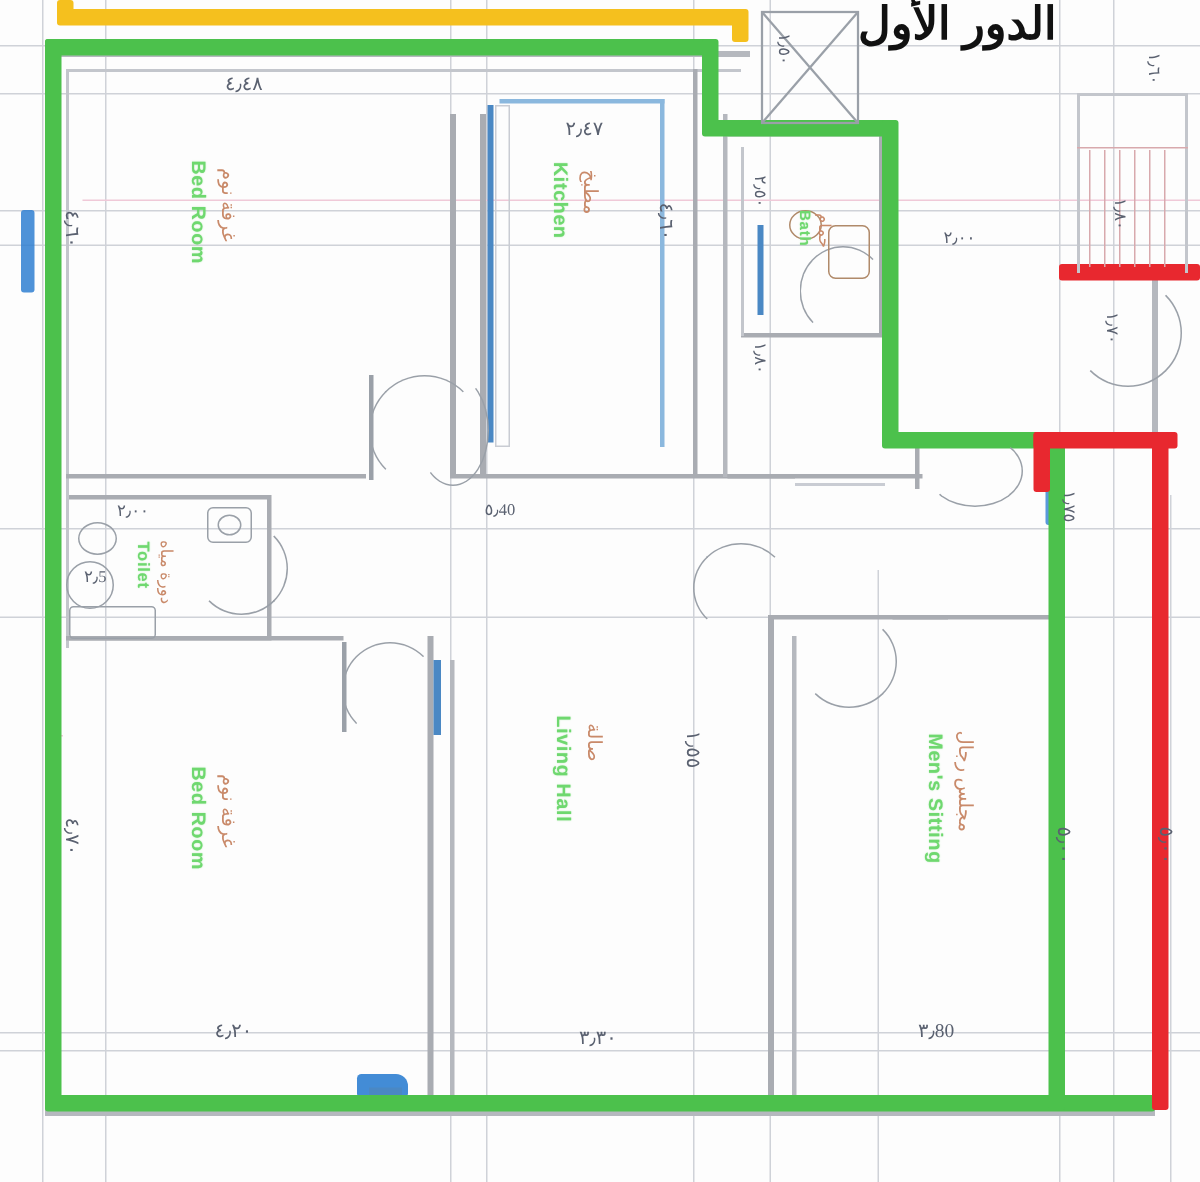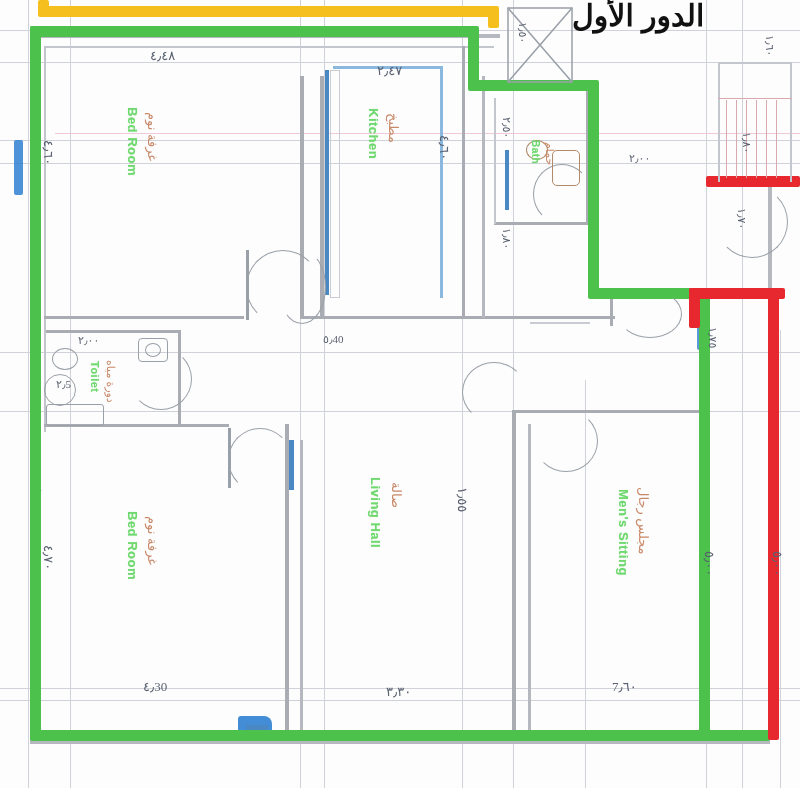--- a/index.html
+++ b/index.html
@@ -213,21 +213,21 @@
   <div class="lbl-en rot90" style="left:140px;top:511px;">Bed Room</div>
   <div class="lbl-ar rot90" style="left:160px;top:516px;">غرفة نوم</div>
 
   <div class="lbl-en rot90" style="left:383px;top:477px;">Living Hall</div>
   <div class="lbl-ar rot90" style="left:404px;top:482px;">صالة</div>
 
   <div class="lbl-en rot90" style="left:631px;top:489px;">Men's Sitting</div>
   <div class="lbl-ar rot90" style="left:651px;top:487px;">مجلس رجال</div>
 
   <div class="dim" style="left:150px;top:48px;">٤٫٤٨</div>
-  <div class="dim" style="left:377px;top:63px;">٢٫٤٧</div>
+  <div class="dim" style="left:377px;top:78px;">٢٫٤٧</div>
   <div class="dim sm rot90" style="left:529px;top:22px;">١٫٥٠</div>
   <div class="dim sm rot90" style="left:776px;top:35px;">١٫٦٠</div>
 
   <div class="dim rot90" style="left:56px;top:140px;">٤٫٦٠</div>
   <div class="dim sm" style="left:56px;top:378px;">٢٫5</div>
   <div class="dim rot90" style="left:56px;top:545px;">٤٫٧٠</div>
 
   <div class="dim rot90" style="left:452px;top:135px;">٤٫٦٠</div>
   <div class="dim sm" style="left:78px;top:334px;">٢٫٠٠</div>
   <div class="dim sm rot90" style="left:513px;top:117px;">٢٫٥٠</div>
@@ -235,19 +235,19 @@
   <div class="dim sm" style="left:323px;top:333px;">٥٫40</div>
   <div class="dim rot90" style="left:470px;top:487px;">١٫٥٥</div>
   <div class="dim sm" style="left:629px;top:152px;">٢٫٠٠</div>
 
   <div class="dim sm rot90" style="left:753px;top:132px;">١٫٨٠</div>
   <div class="dim sm rot90" style="left:748px;top:208px;">١٫٧٠</div>
   <div class="dim sm rot90" style="left:719px;top:327px;">١٫٧٥</div>
   <div class="dim rot90" style="left:717px;top:551px;">٥٫٠٠</div>
   <div class="dim rot90" style="left:785px;top:551px;">٥٫٠٠</div>
 
-  <div class="dim" style="left:143px;top:679px;">٤٫30</div>
+  <div class="dim" style="left:143px;top:679px;">٤٫٢٠</div>
   <div class="dim" style="left:386px;top:684px;">٣٫٣٠</div>
-  <div class="dim" style="left:612px;top:679px;">7٫٦٠</div>
+  <div class="dim" style="left:612px;top:679px;">٣٫80</div>
 
   <div id="title" style="left:572px;top:-2px;">الدور الأول</div>
 
 </div>
 
 </body></html>

